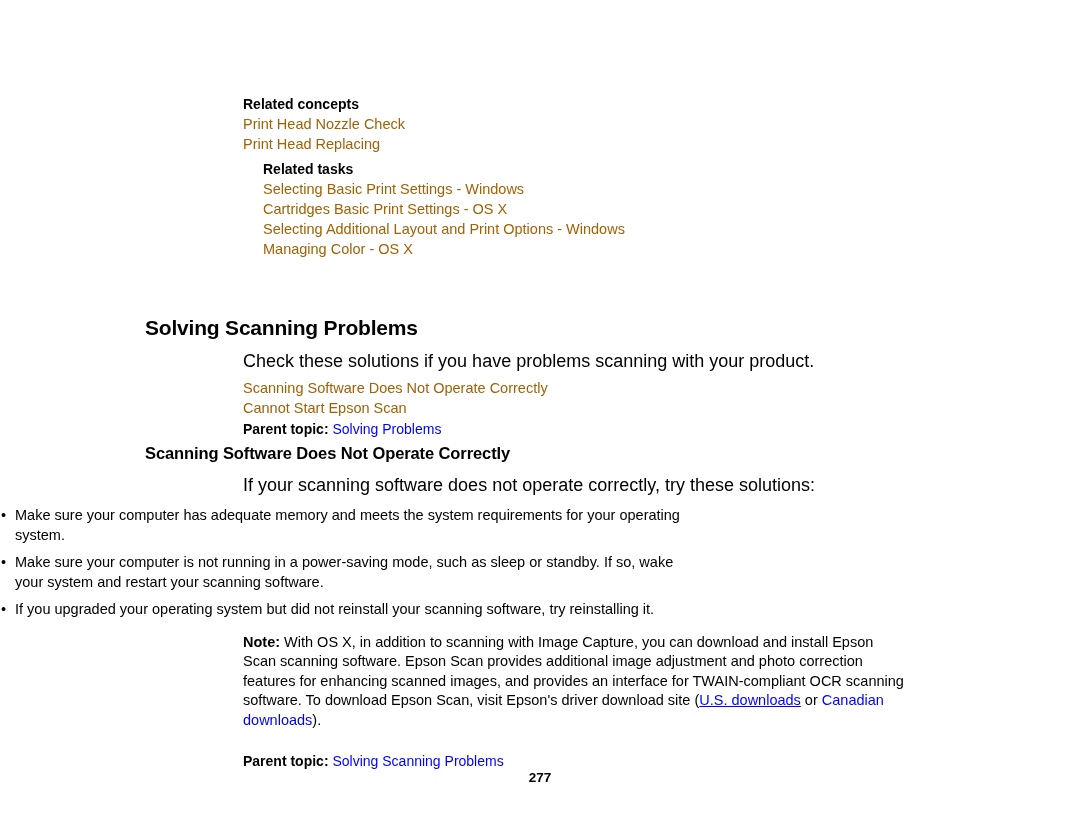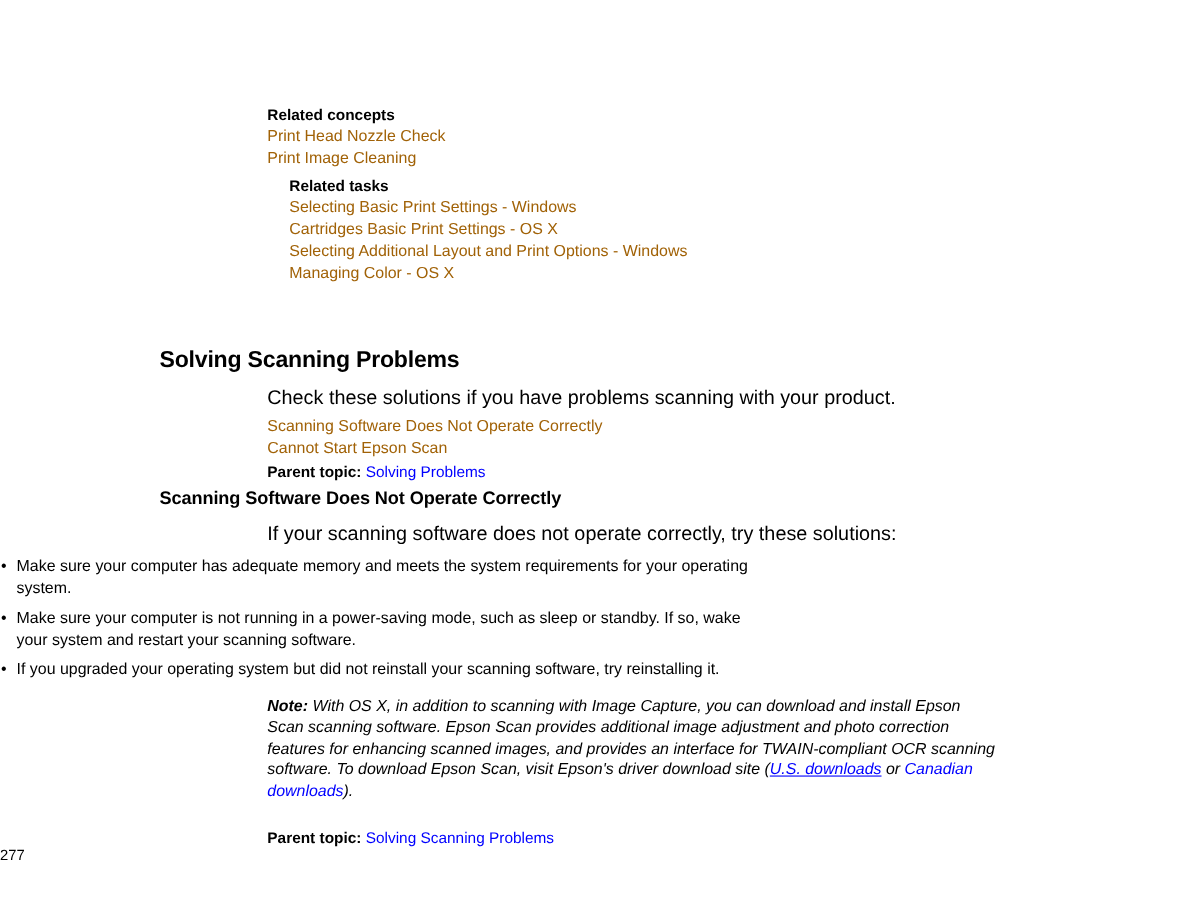--- a/index.html
+++ b/index.html
@@ -98,22 +98,23 @@
     font-size: 14.5px;
     line-height: 19.5px;
     max-width: 665px;
   }
   .note b { font-weight: bold; }
 
   .pagenum {
     position: absolute;
     left: 0;
     width: 1080px;
+    text-align: center;
     font-size: 13.5px;
-    font-weight: normal;
+    font-weight: bold;
   }
 
   
   #top-parent      { position:absolute; top: 70px;  left: 0; }
   #related-concepts{ position:absolute; top: 94px;  left: 0; }
   #related-tasks   { position:absolute; top: 159px; left: 0; padding-left: 20px; }
   #related-topics  { position:absolute; top: 263px; left: 0; }
   #sec-main        { position:absolute; top: 315px; left: 0; }
   #sec-sub         { position:absolute; top: 444px; left: 0; }
   #pgnum           { top: 770px; }
@@ -121,21 +122,21 @@
 </head>
 <body>
 
 <div class="page">
 
 
   <div id="related-concepts">
     <div class="body-col lbl">Related concepts</div>
     <div class="body-col">
       <a href="#" class="link">Print Head Nozzle Check</a>
-      <a href="#" class="link">Print Image Cleaning</a>
+      <a href="#" class="link">Print Head Replacing</a>
     </div>
   </div>
 
   <div id="related-tasks">
     <div class="body-col lbl">Related tasks</div>
     <div class="body-col">
       <a href="#" class="link">Selecting Basic Print Settings - Windows</a>
       <a href="#" class="link">Cartridges Basic Print Settings - OS X</a>
       <a href="#" class="link">Selecting Additional Layout and Print Options - Windows</a>
       <a href="#" class="link">Managing Color - OS X</a>
@@ -168,21 +169,21 @@
       <li>
         <span class="bullet-dot">•</span>
         <span>Make sure your computer is not running in a power-saving mode, such as sleep or standby. If so, wake your system and restart your scanning software.</span>
       </li>
       <li>
         <span class="bullet-dot">•</span>
         <span>If you upgraded your operating system but did not reinstall your scanning software, try reinstalling it.</span>
       </li>
     </ul>
 
-    <div class="body-col note" style="margin-top:13px;font-style:italic;">
+    <div class="body-col note" style="margin-top:13px;">
       <b>Note:</b><span> With OS X, in addition to scanning with Image Capture, you can download and install Epson Scan scanning software. Epson Scan provides additional image adjustment and photo correction features for enhancing scanned images, and provides an interface for TWAIN-compliant OCR scanning software. To download Epson Scan, visit Epson's driver download site (</span><a href="#" class="inline-link-u">U.S. downloads</a><span> or </span><a href="#" class="inline-link">Canadian downloads</a><span>).</span>
     </div>
 
     <div class="body-col parent-line" style="margin-top:21px;">
       <span class="pt-label">Parent topic:</span>
       <a href="#" class="pt-link">Solving Scanning Problems</a>
     </div>
   </div>
 
   <div id="pgnum" class="pagenum">277</div>

